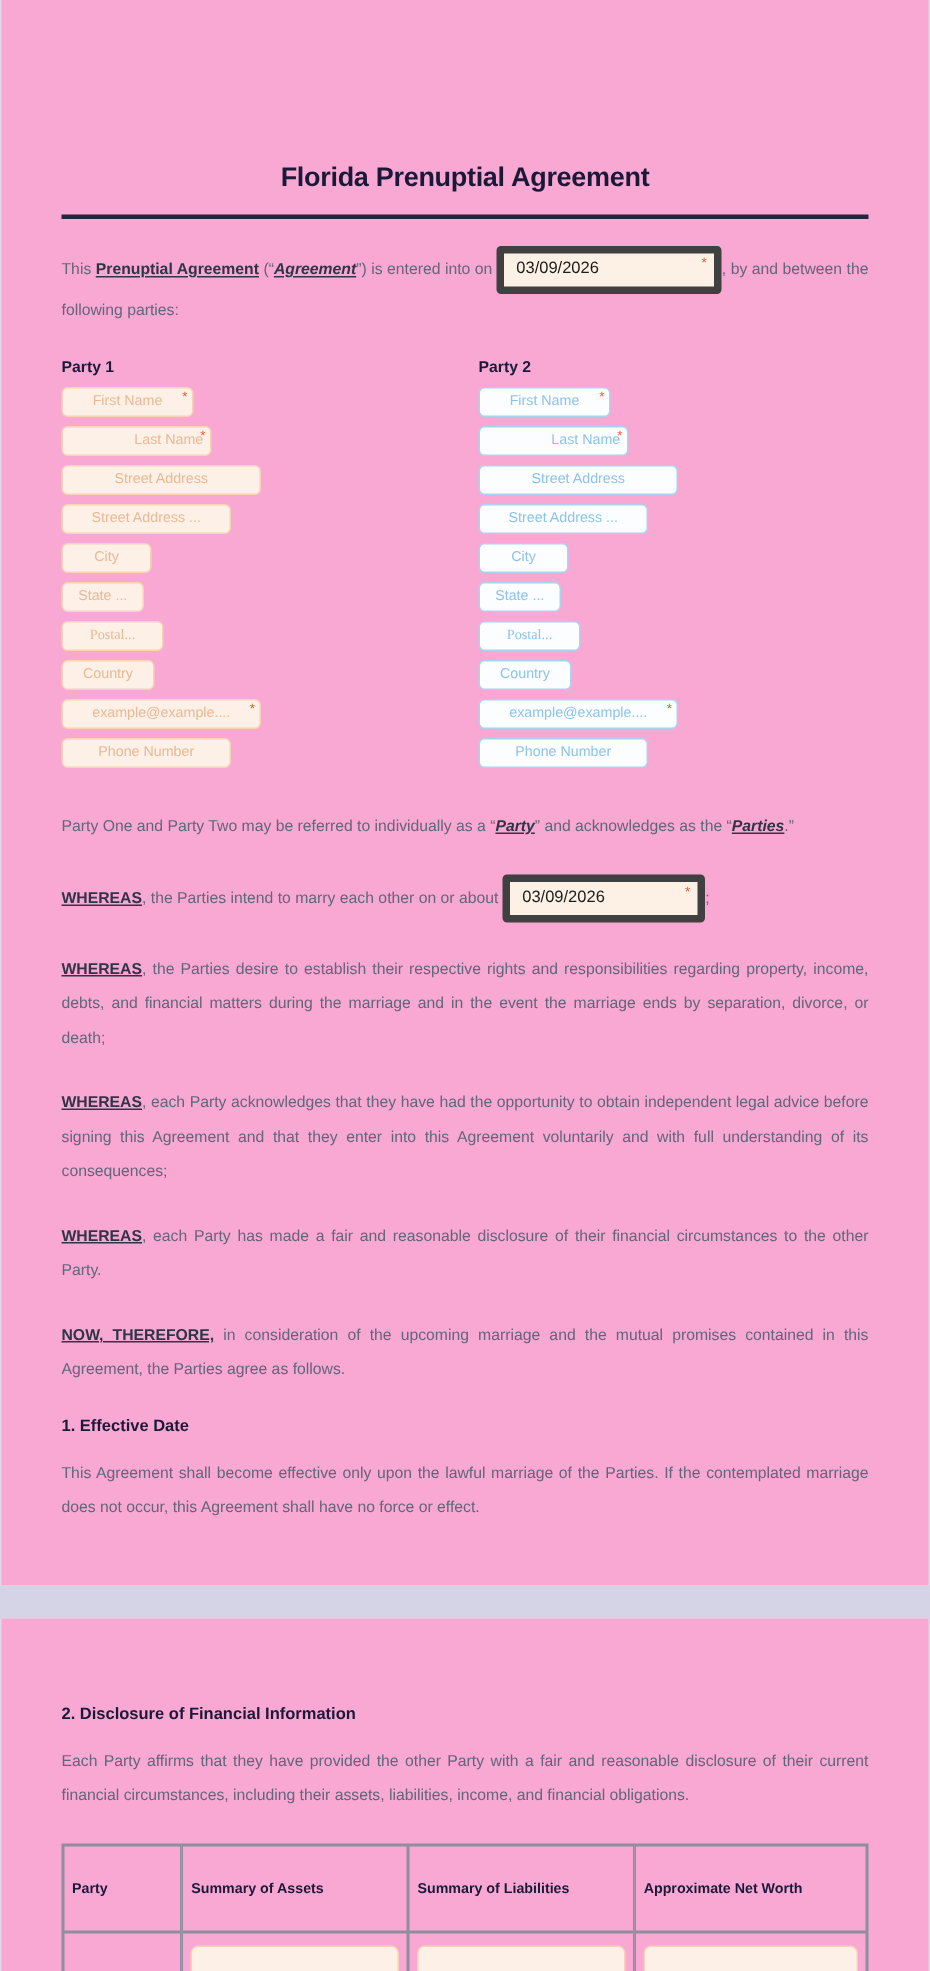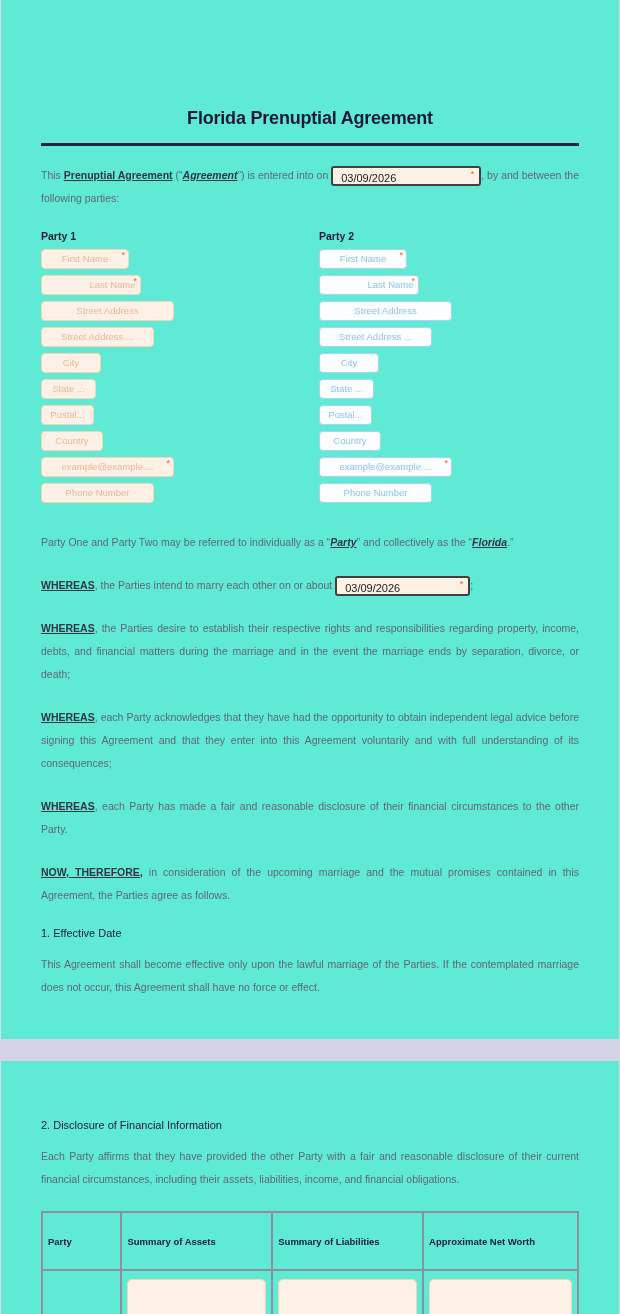--- a/index.html
+++ b/index.html
@@ -9,21 +9,21 @@
     font-family: "Liberation Sans", sans-serif;
   }
   .viewport {
     width: 620px;
     height: 1314px;
     position: relative;
     overflow: hidden;
     background: #eceaf3;
   }
   .page {
-    background: #5eead4;
+    background: #f9a8d4;
     border-left: 1px solid #dcdae8;
     border-right: 1px solid #dcdae8;
     width: 620px;
     padding: 0 40px;
   }
   .page-one { padding-top: 108px; padding-bottom: 20px; }
   .page-break {
     height: 22px;
     background: #d5d4e6;
     width: 620px;
@@ -49,34 +49,34 @@
     line-height: 23px;
     color: #61667a;
     text-align: justify;
     margin: 0 0 20px 0;
   }
   p.body b, p.body strong { color: #2f3446; font-weight: bold; text-decoration: underline; }
   p.body i, p.body em { font-style: italic; }
 
   .section-h {
     font-size: 11px;
-    font-weight: normal;
+    font-weight: bold;
     color: #1a1a38;
     margin: 0 0 14px 0;
   }
 
   
   .date-field {
     display: inline-block;
     position: relative;
     vertical-align: middle;
     background: #fdf0e4;
-    border: 2px solid #404040;
+    border: 5px solid #404040;
     border-radius: 3px;
-    height: 20px;
+    height: 32px;
     line-height: 20px;
     padding: 0 18px 0 8px;
     font-size: 11px;
     color: #1c1c1c;
     text-align: left;
   }
   .date-field.w1 { width: 150px; }
   .date-field.w2 { width: 135px; }
   .req {
     position: absolute;
@@ -128,21 +128,21 @@
     border: 1px solid #a8d4f2;
     color: #8dc3ea;
   }
 
   .f-first { width: 88px; }
   .f-last  { width: 100px; padding-left: 47px; }
   .f-addr1 { width: 133px; }
   .f-addr2 { width: 113px; }
   .f-city  { width: 60px; }
   .f-state { width: 55px; }
-  .f-post  { width: 53px; }
+  .f-post  { width: 68px; font-family: Liberation Serif, serif; }
   .f-ctry  { width: 62px; }
   .f-email { width: 133px; }
   .f-phone { width: 113px; }
 
   
   table.disc {
     width: 100%;
     border-collapse: separate;
     border-spacing: 0;
     border: 1px solid #8e8e9e;
@@ -253,21 +253,21 @@
 
         <div class="field-row">
           <div class="fld f-email"><span>example@example....</span><span class="req">*</span></div>
           <div class="fld f-phone">Phone Number</div>
         </div>
       </div>
 
     </div>
 
     <p class="body">
-      <span>Party One and Party Two may be referred to individually as a “</span><b><i>Party</i></b><span>” and collectively as the “</span><b><i>Florida</i></b><span>.”</span>
+      <span>Party One and Party Two may be referred to individually as a “</span><b><i>Party</i></b><span>” and acknowledges as the “</span><b><i>Parties</i></b><span>.”</span>
     </p>
 
     <p class="body">
       <b>WHEREAS</b><span>, the Parties intend to marry each other on or about </span><span class="date-field w2"><span>03/09/2026</span><span class="req">*</span></span><span>;</span>
     </p>
 
     <p class="body">
       <b>WHEREAS</b><span>, the Parties desire to establish their respective rights and responsibilities regarding property, income, debts, and financial matters during the marriage and in the event the marriage ends by separation, divorce, or death;</span>
     </p>
 

